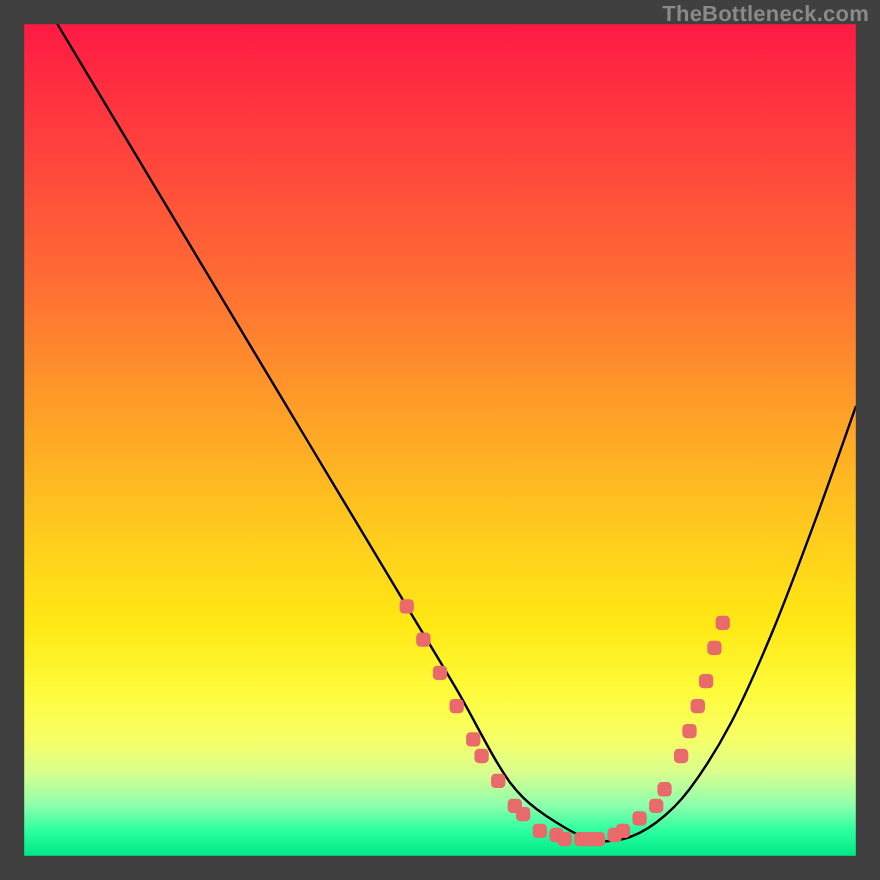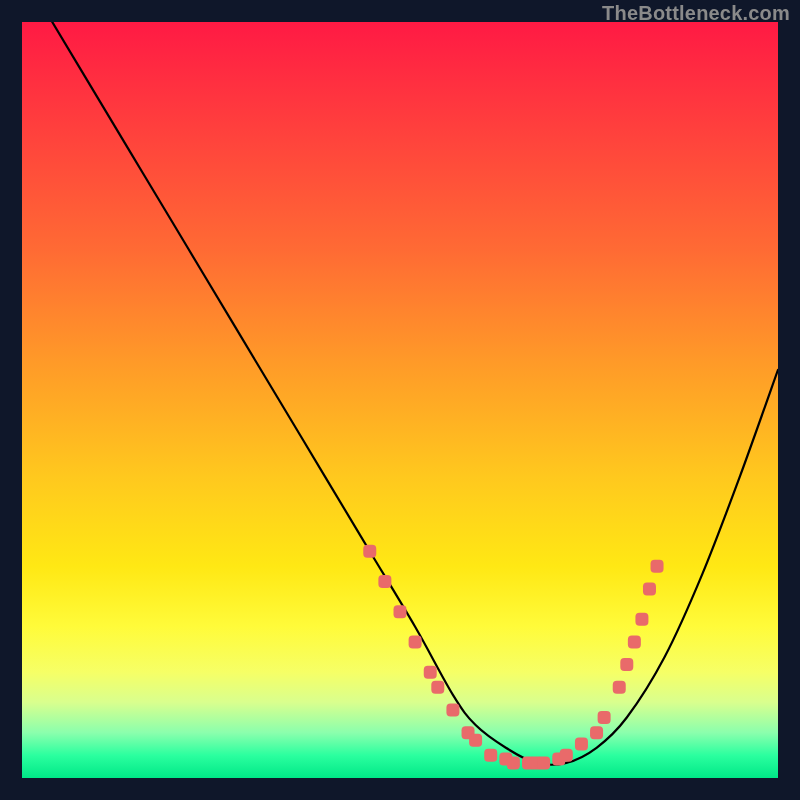--- a/index.html
+++ b/index.html
@@ -9,21 +9,21 @@
     height: 800px;
     background: #000000;
     overflow: hidden;
   }
   .frame {
     position: absolute;
     left: 0;
     top: 0;
     width: 800px;
     height: 800px;
-    background: #0f172a;
+    background: #404040;
   }
   .plot-area {
     position: absolute;
     left: 22px;
     top: 22px;
     width: 756px;
     height: 756px;
     
     background: linear-gradient(
       to bottom,

